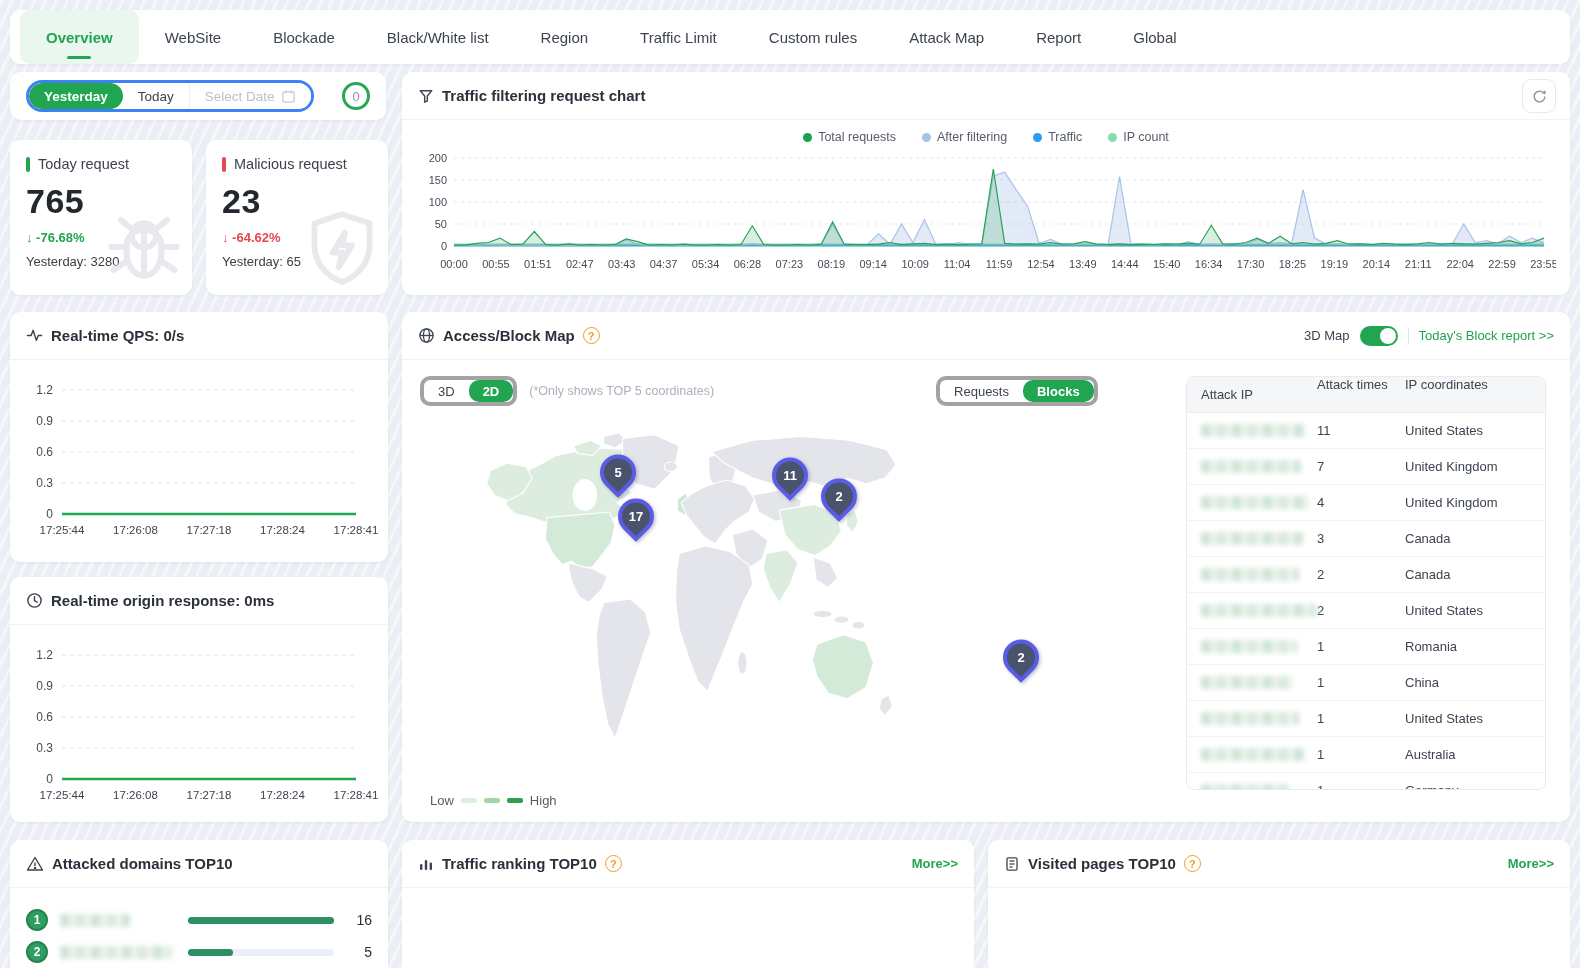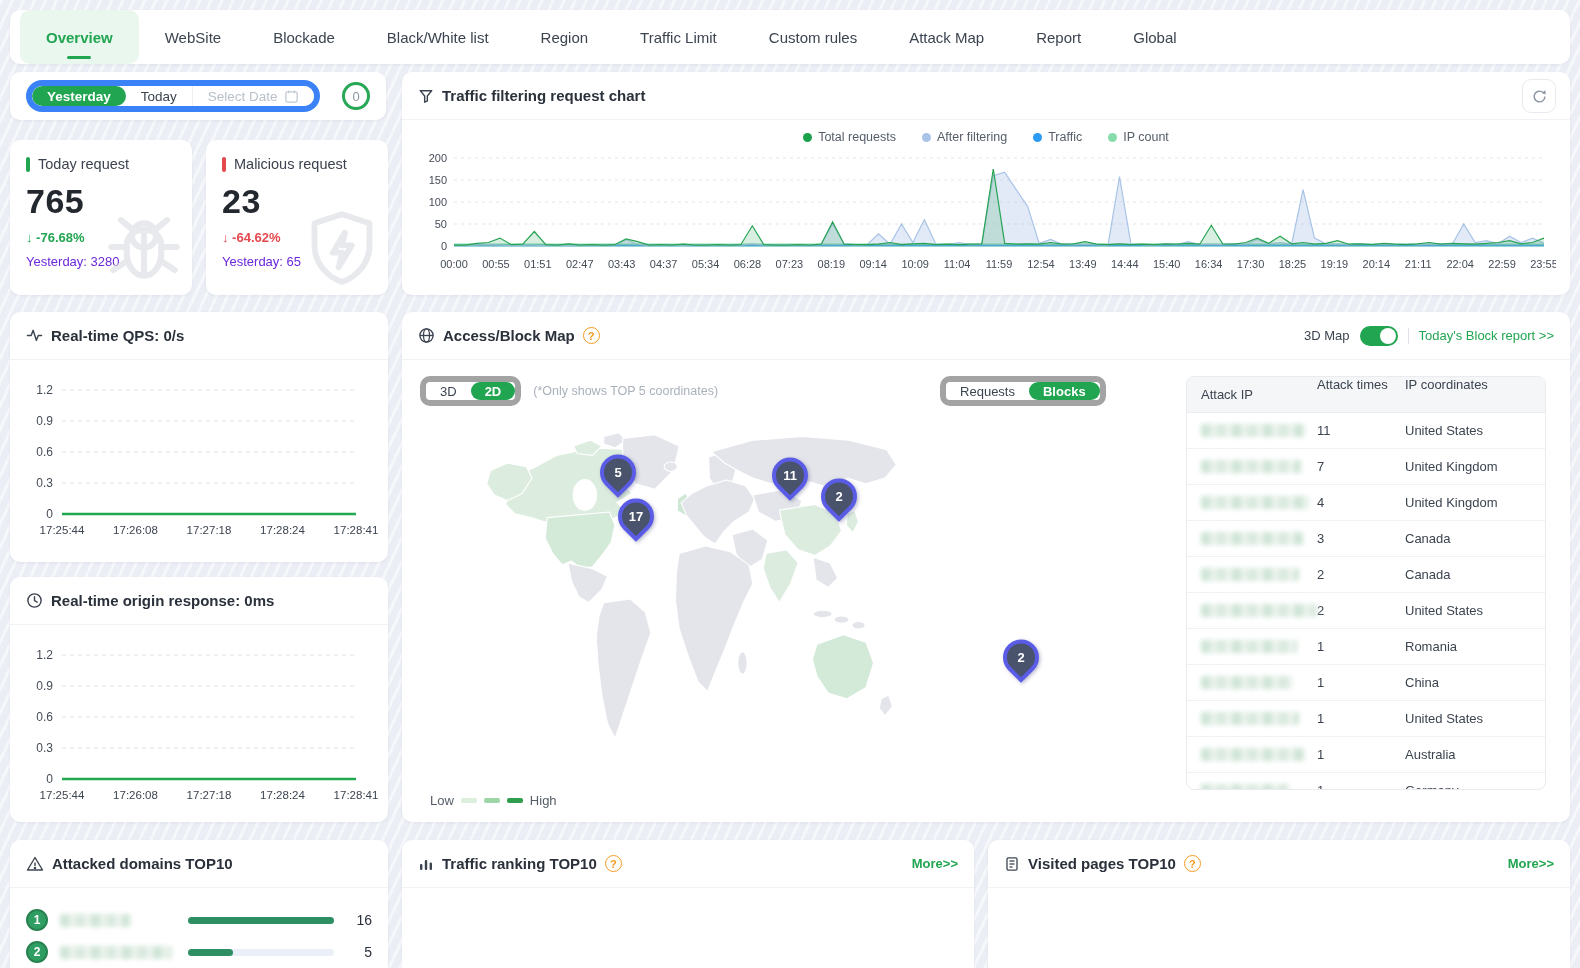--- a/index.html
+++ b/index.html
@@ -25,33 +25,33 @@
   .ic { display: inline-flex; align-items: center; justify-content: center; }
 
   
   .topnav { left:10px; top:10px; width:1560px; height:54px; display:flex; align-items:stretch; padding-left:10px; }
   .tab { position:relative; display:flex; align-items:center; padding:0 26px; font-size:15px; color:#3c4450; cursor:pointer; }
   .tab.active { background:#e9f7ee; color:#21a551; border-radius:10px; font-weight:bold; }
   .tab.active .tab-underline { position:absolute; left:50%; transform:translateX(-50%); bottom:5px; width:24px; height:3px; border-radius:2px; background:#21a551; }
 
   
   .date-card { left:10px; top:72px; width:376px; height:48px; display:flex; align-items:center; padding:0 16px; justify-content:space-between; }
-  .seg { display:inline-flex; align-items:stretch; border:6px solid #3b82f6; border-radius:17px; background:#fff; height:32px; overflow:hidden; }
+  .seg { display:inline-flex; align-items:stretch; border:3px solid #3b82f6; border-radius:17px; background:#fff; height:32px; overflow:hidden; }
   .seg .opt { display:flex; align-items:center; gap:6px; padding:0 15px; font-size:13.5px; color:#3c4450; background:#fff; cursor:pointer; white-space:nowrap; }
   .seg .opt.on { background:#21a551; color:#fff; font-weight:bold; border-radius:17px; }
   .seg .opt.muted { color:#b9c0ca; border-left:1px solid #eceef2; }
   .count-badge { width:28px; height:28px; border-radius:50%; border:3px solid #27a855; color:#8c96a1; font-size:13px; display:flex; align-items:center; justify-content:center; }
 
   
   .stat-card { width:182px; height:155px; padding:16px; overflow:hidden; }
   .stat-title { display:flex; align-items:center; gap:8px; font-size:14.5px; color:#3c434e; }
   .stat-title .bar { width:4px; height:15px; border-radius:2px; }
   .stat-value { font-size:34px; font-weight:bold; color:#23272e; margin-top:10px; letter-spacing:.5px; }
   .stat-delta { font-size:13px; margin-top:9px; font-weight:bold; }
-  .stat-yest { font-size:13px; color:#6d28d9; margin-top:9px; }
+  .stat-yest { font-size:13px; color:#404040; margin-top:9px; }
   .watermark { position:absolute; right:2px; bottom:2px; opacity:.55; }
 
   
   .chart-card { left:402px; top:72px; width:1168px; height:223px; }
   .refresh-btn { position:absolute; right:14px; top:7px; width:34px; height:34px; border:1px solid #e7eaee; border-radius:9px; background:#fff; cursor:pointer; display:flex; align-items:center; justify-content:center; }
   .legend-row { display:flex; justify-content:center; gap:26px; margin-top:10px; }
   .legend-item { display:flex; align-items:center; gap:6px; font-size:12.5px; color:#555d69; cursor:pointer; }
   .legend-dot { width:9px; height:9px; border-radius:50%; }
 
   
@@ -61,21 +61,21 @@
   
   .map-card { left:402px; top:312px; width:1168px; height:510px; }
   .map-head-right { margin-left:auto; display:flex; align-items:center; gap:10px; }
   .toggle-label { font-size:13px; color:#3c4450; }
   .toggle { width:38px; height:20px; border-radius:10px; background:#21a551; position:relative; cursor:pointer; }
   .toggle .knob { position:absolute; right:2px; top:2px; width:16px; height:16px; background:#fff; border-radius:50%; }
   .vsep { width:1px; height:16px; background:#dfe3e9; }
   .green-link { font-size:13px; color:#21a551; cursor:pointer; text-decoration:none; font-weight:normal; }
   .help-dot { width:17px; height:17px; border-radius:50%; border:1.5px solid #f59a23; color:#f59a23; font-size:11px; font-weight:bold; display:inline-flex; align-items:center; justify-content:center; cursor:pointer; }
   .map-controls { position:absolute; left:18px; top:64px; display:flex; align-items:center; gap:12px; }
-  .seg2 { display:inline-flex; border:6px solid #a3a3a3; border-radius:10px; height:30px; overflow:hidden; background:#fff; }
+  .seg2 { display:inline-flex; border:4px solid #a3a3a3; border-radius:10px; height:30px; overflow:hidden; background:#fff; }
   .seg2 .opt { display:flex; align-items:center; padding:0 14px; font-size:13px; color:#3c4450; cursor:pointer; }
   .seg2 .opt.on { background:#21a551; color:#fff; font-weight:bold; border-radius:10px; }
   .map-hint { font-size:12.5px; color:#aab1bb; }
   .map-box { position:absolute; left:18px; top:100px; width:760px; height:368px; }
   .pin { position:absolute; width:36px; height:36px; background:#49536b; border:4px solid #5a5ce5; border-radius:50% 50% 50% 0; transform:translate(-50%,-60%) rotate(-45deg); box-shadow:0 2px 4px rgba(60,60,120,.35); cursor:pointer; }
   .pin span { position:absolute; inset:0; display:flex; align-items:center; justify-content:center; transform:rotate(45deg); color:#fff; font-size:13px; font-weight:bold; }
   .lowhigh { position:absolute; left:28px; bottom:14px; display:flex; align-items:center; gap:7px; font-size:13px; color:#555d69; }
   .lh-dash { width:16px; height:5px; border-radius:2px; }
 
   

